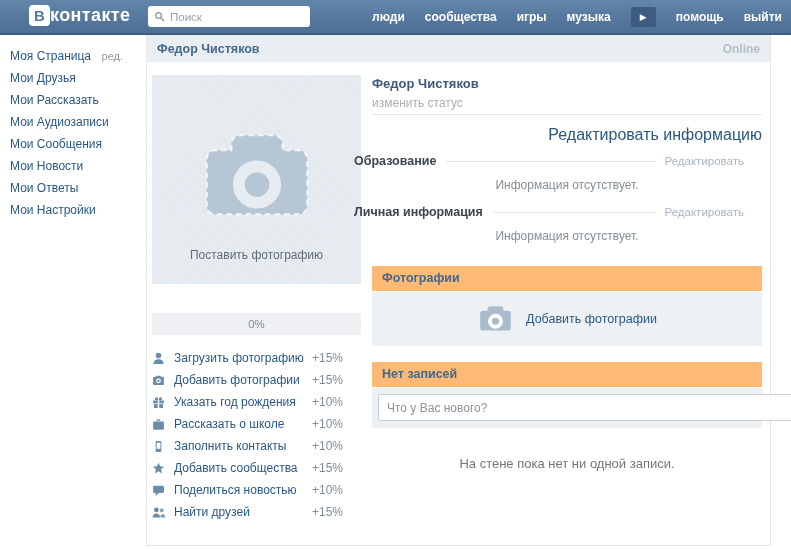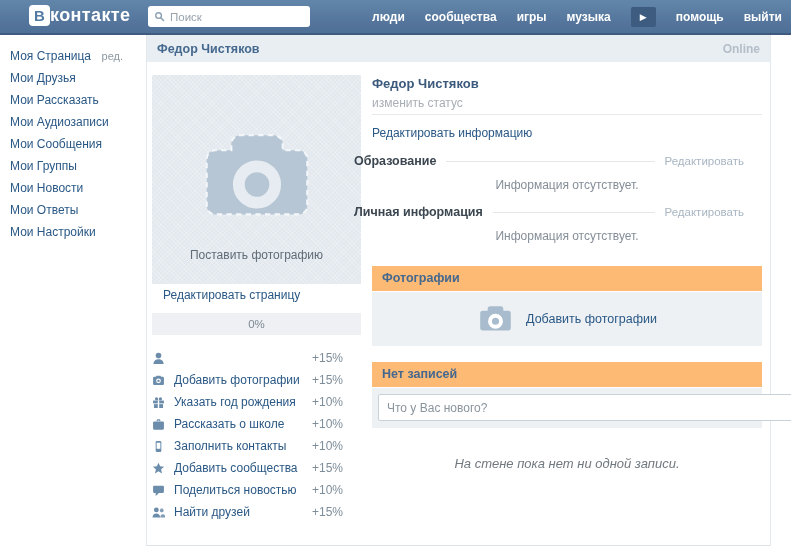--- a/index.html
+++ b/index.html
@@ -51,37 +51,37 @@
   .cl-row{display:flex;align-items:center;height:22px;font-size:12px;}
   .cl-icon{width:13px;height:13px;color:#6b8cab;margin-right:9px;flex:none;display:flex;}
   .cl-icon svg{width:13px;height:13px;}
   .cl-label{color:#2a5885;}
   .cl-bonus{color:#7e8d9a;margin-left:auto;}
 
   
   .main-name{position:absolute;left:372px;top:76px;font-size:13px;font-weight:bold;color:#3b5a7c;}
   .change-status{position:absolute;left:372px;top:96px;font-size:12px;color:#a8aeb5;cursor:pointer;}
   .divider{position:absolute;left:372px;top:114px;width:390px;height:1px;background:#e7e9ec;}
-  .edit-info{position:absolute;left:372px;top:126px;width:390px;text-align:left;font-size:12px;color:#2a5885;}
+  .edit-info{position:absolute;left:372px;top:126px;width:390px;text-align:right;font-size:16px;color:#2a5885;}
   .section-row{position:absolute;left:354px;width:390px;display:flex;align-items:center;}
   .section-row .stitle{font-weight:bold;font-size:12.5px;color:#3b4650;white-space:nowrap;}
   .section-row .sline{flex:1;height:1px;background:#e3e7ea;margin:0 10px;}
   .section-row .sedit{color:#a8b5c2;font-size:11.5px;white-space:nowrap;}
   .empty-text{position:absolute;left:372px;width:390px;text-align:center;color:#858e98;font-size:12px;}
   .block-header{position:absolute;left:372px;width:390px;height:25px;background:#fdba74;
     line-height:25px;padding-left:10px;box-sizing:border-box;font-weight:bold;color:#45688e;font-size:12.5px;}
   .photos-body{position:absolute;left:372px;top:292px;width:390px;height:54px;background:#edf1f4;
     display:flex;align-items:center;justify-content:center;gap:12px;}
   .add-photos{color:#2a5885;font-size:12.5px;}
   .wall-body{position:absolute;left:372px;top:388px;width:390px;height:40px;background:#eef1f4;}
   .wall-input{position:absolute;left:378px;top:394px;width:422px;height:27px;box-sizing:border-box;
     border:1px solid #c9d1d8;border-radius:2px;background:#fff;font-size:12px;padding:0 8px;
     font-family:"Liberation Sans",sans-serif;color:#701a75;}
   .wall-input::placeholder{color:#8a949d;}
-  .wall-empty{position:absolute;left:372px;top:456px;width:390px;text-align:center;color:#70787f;font-size:13px;font-style:italic;}
+  .wall-empty{position:absolute;left:372px;top:456px;width:390px;text-align:center;color:#70787f;font-size:13px;}
 </style>
 </head>
 <body>
 
 <div id="page">
 
   <div class="topbar">
     <div class="logo">
       <div class="logo-badge">В</div>
       <div class="logo-word">контакте</div>
@@ -110,21 +110,20 @@
 
   <div class="sidebar">
     <div class="side-item">
       <span>Моя Страница</span>
       <span class="edit">ред.</span>
     </div>
     <div class="side-item">Мои Друзья</div>
     <div class="side-item">Мои Рассказать</div>
     <div class="side-item">Мои Аудиозаписи</div>
     <div class="side-item">Мои Сообщения</div>
-    <div class="side-item">Мои Группы</div>
     <div class="side-item">Мои Новости</div>
     <div class="side-item">Мои Ответы</div>
     <div class="side-item">Мои Настройки</div>
   </div>
 
   <div class="content"></div>
 
   <div class="page-header">
     <span class="title">Федор Чистяков</span>
     <span class="online">Online</span>
@@ -133,31 +132,31 @@
   <div class="photo-box">
     <div class="photo-cam">
       <svg width="118" height="92" viewBox="0 0 110 86">
         <path d="M8 26 a8 8 0 0 1 8-8 h15 v-6 a8 8 0 0 1 8-8 h32 a8 8 0 0 1 8 8 v6 h15 a8 8 0 0 1 8 8 v44 a8 8 0 0 1 -8 8 H16 a8 8 0 0 1 -8 -8 Z" fill="#b6c6d4" stroke="#f3f7fa" stroke-width="2" stroke-dasharray="5 4"></path>
         <circle cx="55" cy="50" r="17" fill="none" stroke="#e6ecf1" stroke-width="11"></circle>
       </svg>
     </div>
     <div class="photo-label">Поставить фотографию</div>
   </div>
 
-  <a class="edit-page">Редактировать страницу</a>
   <div class="progress">0%</div>
 
   <div class="checklist">
     <div class="cl-row">
       <span class="cl-icon">
         <svg viewBox="0 0 12 12" fill="currentColor">
             <circle cx="6" cy="3.2" r="2.6"></circle>
             <path d="M1.3 11c0-2.8 2-4.3 4.7-4.3s4.7 1.5 4.7 4.3z"></path>
           </svg>
       </span>
+      <a class="cl-label">Загрузить фотографию</a>
       <span class="cl-bonus">+15%</span>
     </div>
     <div class="cl-row">
       <span class="cl-icon">
         <svg viewBox="0 0 12 12" fill="currentColor">
             <path d="M1 3.6 a1 1 0 0 1 1-1 h1.6 l.6-1.1 h3.6 l.6 1.1 H10 a1 1 0 0 1 1 1 v5.6 a1 1 0 0 1-1 1 H2 a1 1 0 0 1-1-1 Z"></path>
             <circle cx="6" cy="6.3" r="2.2" fill="#fff"></circle>
             <circle cx="6" cy="6.3" r="1.1"></circle>
           </svg>
       </span>

